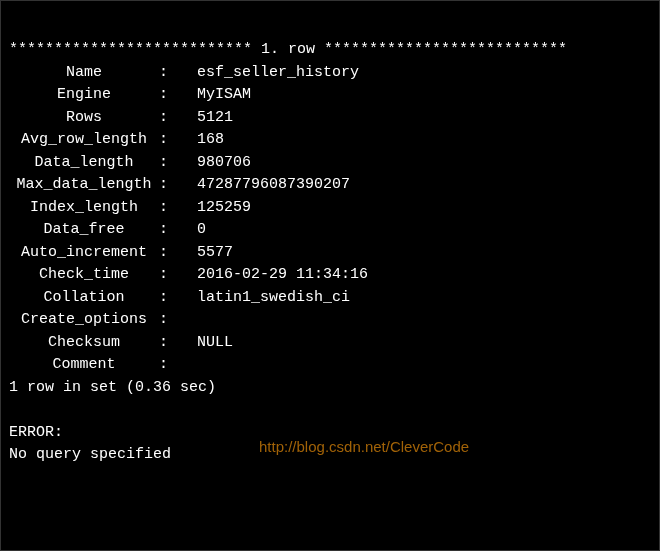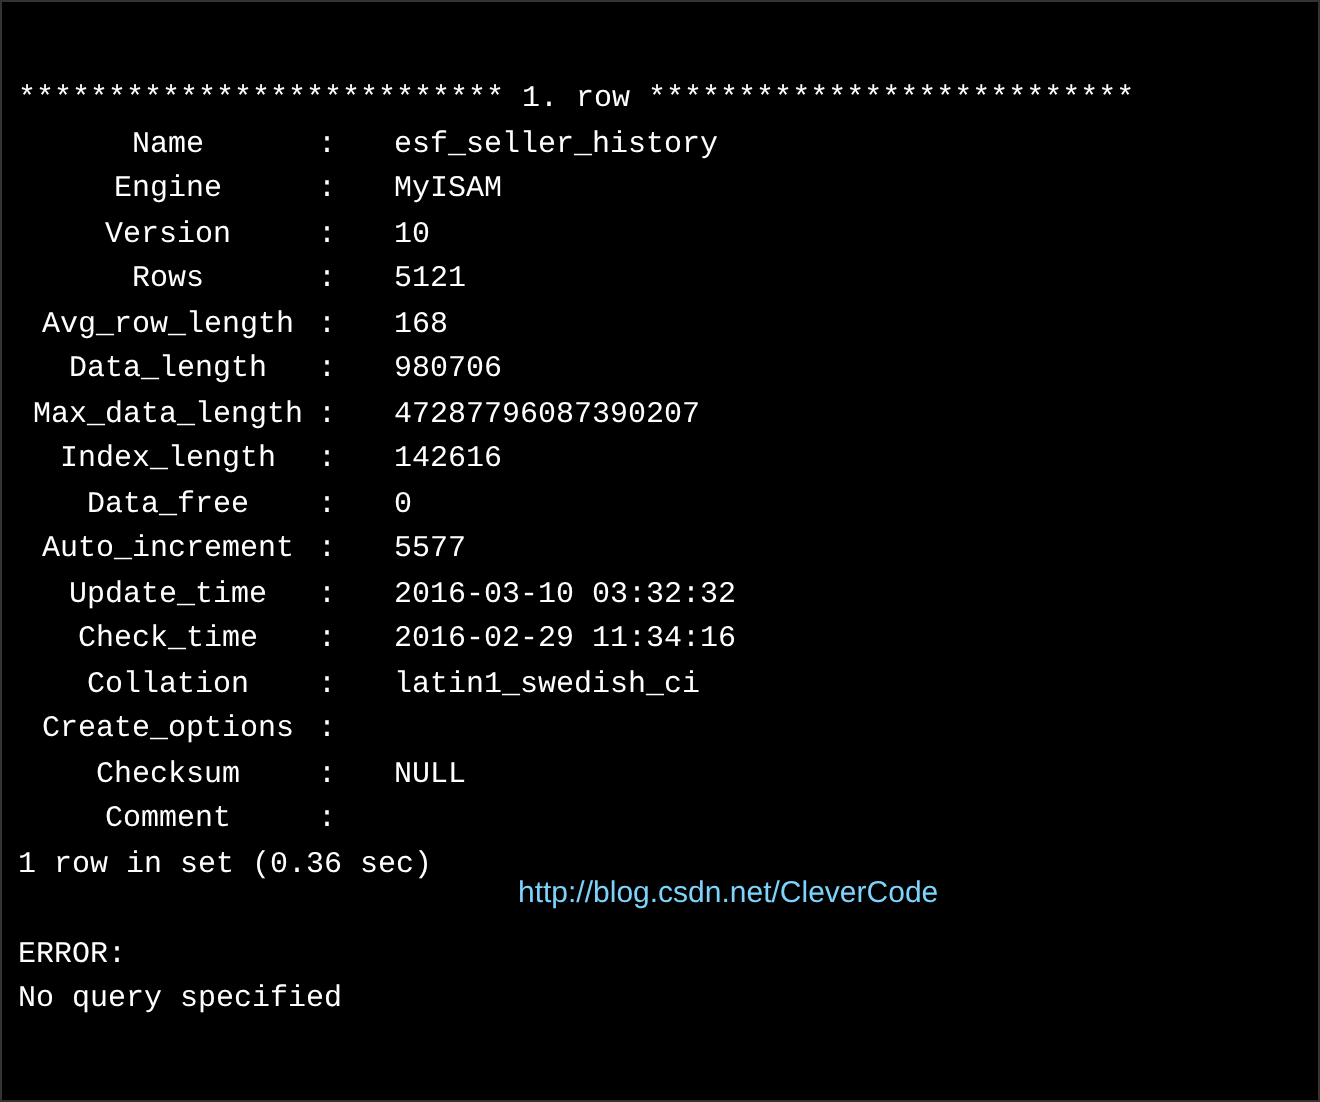--- a/index.html
+++ b/index.html
@@ -35,43 +35,41 @@
       margin-left: 20px;
     }
     .footer-row {
       white-space: pre;
     }
     .blank {
       height: 1.5em;
     }
     .watermark {
       position: absolute;
-      color: #7dd3fc;
+      color: #a16207;
       font-family: Arial, sans-serif;
       font-size: 15px;
       left: 258px;
       top: 435px;
     }
   </style>
 </head>
 <body>
 
 <div class="row-header">*************************** 1. row ***************************</div>
 <div id="fields">
     <div class="kv-row"><span class="label">Name</span><span class="sep">: </span><span class="val">esf_seller_history</span></div>
     <div class="kv-row"><span class="label">Engine</span><span class="sep">: </span><span class="val">MyISAM</span></div>
-    <div class="kv-row"><span class="label">Version</span><span class="sep">: </span><span class="val">10</span></div>
     <div class="kv-row"><span class="label">Rows</span><span class="sep">: </span><span class="val">5121</span></div>
     <div class="kv-row"><span class="label">Avg_row_length</span><span class="sep">: </span><span class="val">168</span></div>
     <div class="kv-row"><span class="label">Data_length</span><span class="sep">: </span><span class="val">980706</span></div>
     <div class="kv-row"><span class="label">Max_data_length</span><span class="sep">: </span><span class="val">47287796087390207</span></div>
-    <div class="kv-row"><span class="label">Index_length</span><span class="sep">: </span><span class="val">142616</span></div>
+    <div class="kv-row"><span class="label">Index_length</span><span class="sep">: </span><span class="val">125259</span></div>
     <div class="kv-row"><span class="label">Data_free</span><span class="sep">: </span><span class="val">0</span></div>
     <div class="kv-row"><span class="label">Auto_increment</span><span class="sep">: </span><span class="val">5577</span></div>
-    <div class="kv-row"><span class="label">Update_time</span><span class="sep">: </span><span class="val">2016-03-10 03:32:32</span></div>
     <div class="kv-row"><span class="label">Check_time</span><span class="sep">: </span><span class="val">2016-02-29 11:34:16</span></div>
     <div class="kv-row"><span class="label">Collation</span><span class="sep">: </span><span class="val">latin1_swedish_ci</span></div>
     <div class="kv-row"><span class="label">Create_options</span><span class="sep">: </span><span class="val"></span></div>
     <div class="kv-row"><span class="label">Checksum</span><span class="sep">: </span><span class="val">NULL</span></div>
     <div class="kv-row"><span class="label">Comment</span><span class="sep">: </span><span class="val"></span></div>
   </div>
 <div class="footer-row">1 row in set (0.36 sec)</div>
 <div class="blank"></div>
 <div class="footer-row">ERROR:</div>
 <div class="footer-row">No query specified</div>

